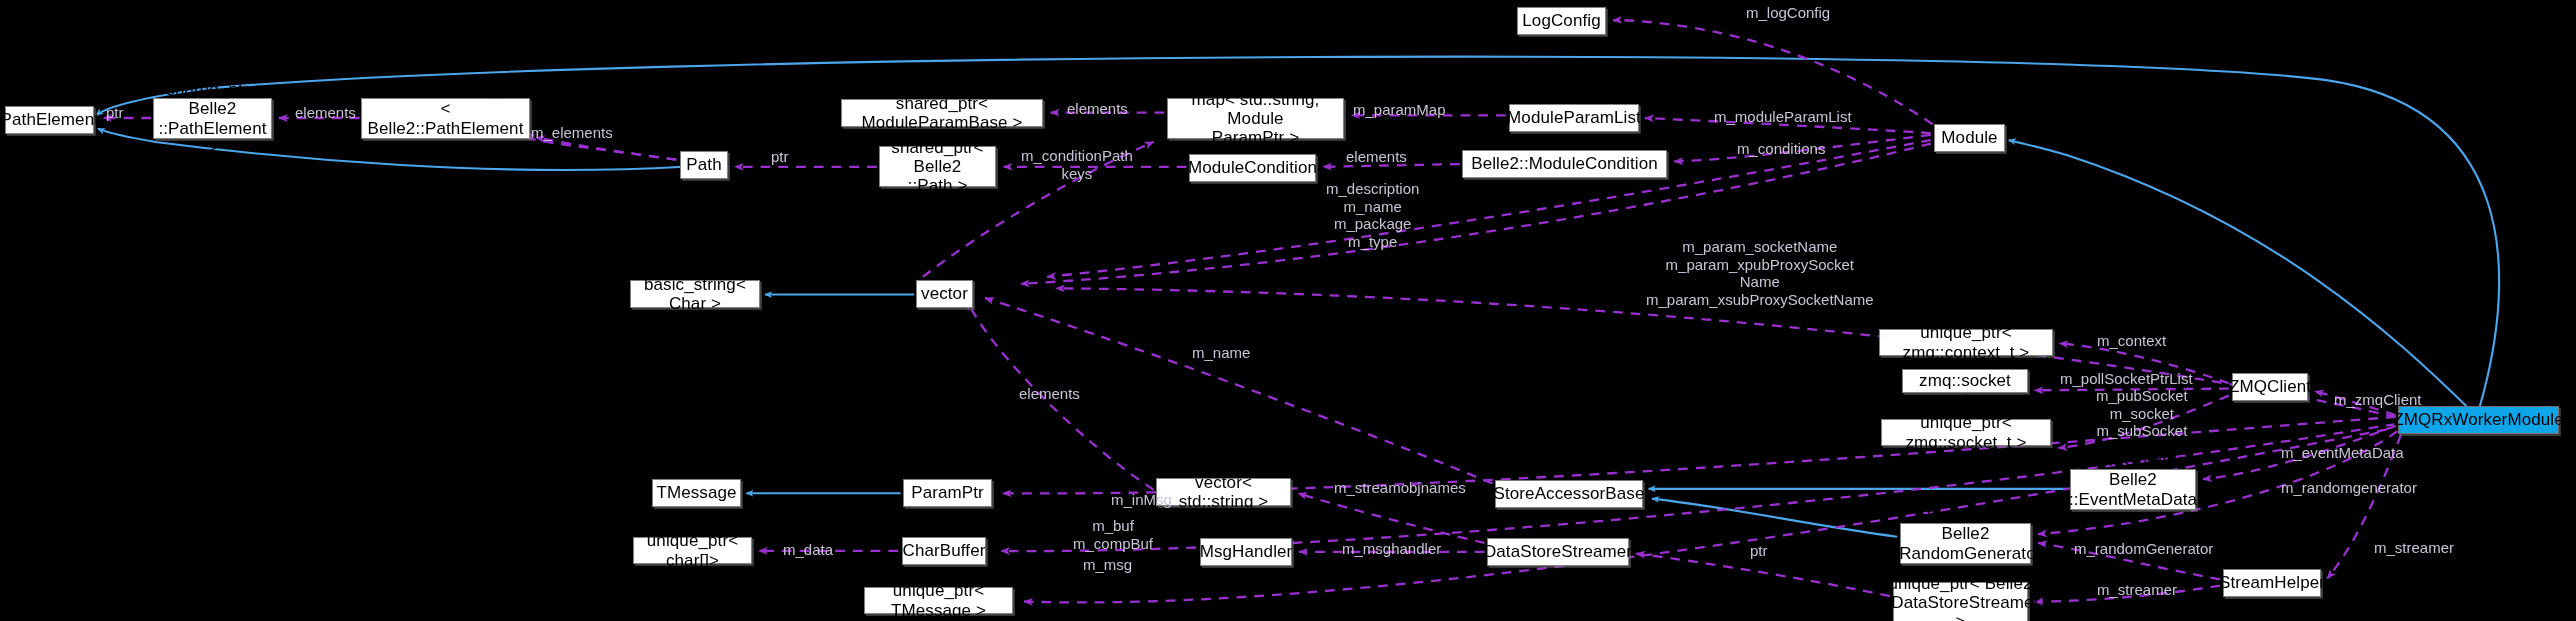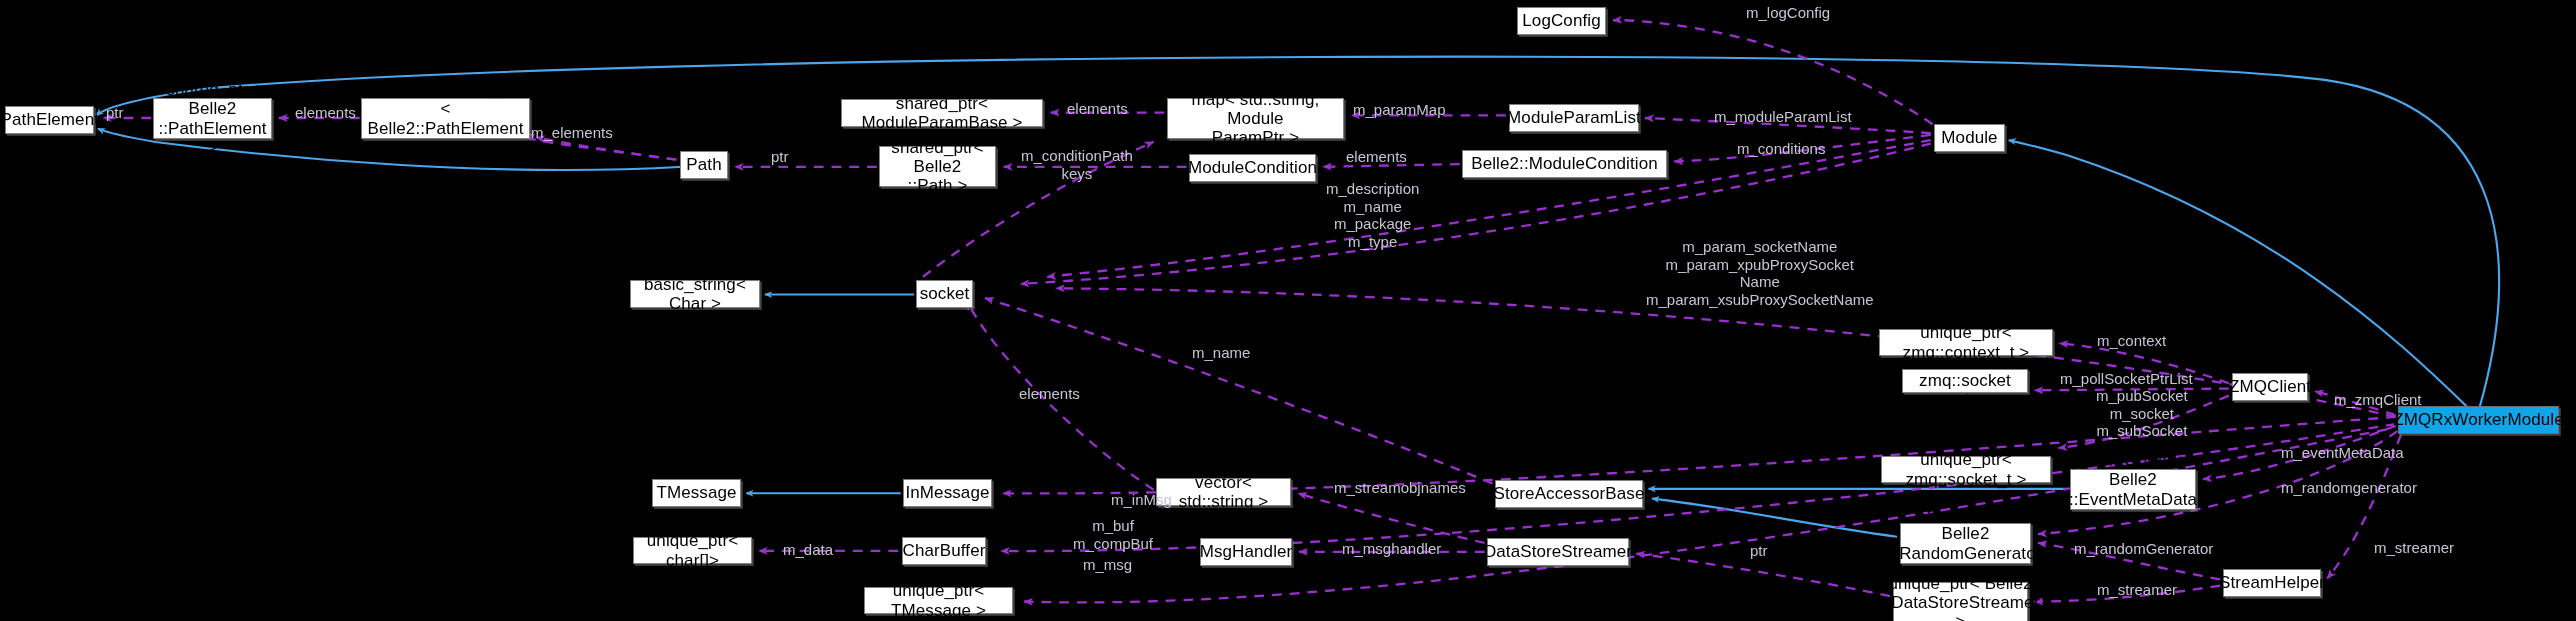--- a/index.html
+++ b/index.html
@@ -129,30 +129,30 @@
       <div class="node" style="left: 879px; top: 146px; width: 117px; height: 41px;">shared_ptr&lt; Belle2
 ::Path &gt;</div>
       <div class="node" style="left: 1167px; top: 98px; width: 177px; height: 41px;">map&lt; std::string, Module
 ParamPtr &gt;</div>
       <div class="node" style="left: 1189px; top: 154px; width: 127px; height: 28px;">ModuleCondition</div>
       <div class="node" style="left: 1509px; top: 104px; width: 130px; height: 28px;">ModuleParamList</div>
       <div class="node" style="left: 1462px; top: 150px; width: 205px; height: 28px;">vector&lt; Belle2::ModuleCondition &gt;</div>
       <div class="node" style="left: 1517px; top: 7px; width: 89px; height: 28px;">LogConfig</div>
       <div class="node" style="left: 1934px; top: 124px; width: 71px; height: 28px;">Module</div>
       <div class="node" style="left: 630px; top: 280px; width: 130px; height: 28px;">basic_string&lt; Char &gt;</div>
-      <div class="node" style="left: 916px; top: 280px; width: 57px; height: 28px;">socket</div>
+      <div class="node" style="left: 916px; top: 280px; width: 57px; height: 28px;">vector</div>
       <div class="node" style="left: 1879px; top: 329px; width: 174px; height: 27px;">unique_ptr&lt; zmq::context_t &gt;</div>
       <div class="node" style="left: 1902px; top: 369px; width: 126px; height: 24px;">vector&lt; zmq::socket
 _t * &gt;</div>
-      <div class="node" style="left: 1881px; top: 456px; width: 170px; height: 27px;">unique_ptr&lt; zmq::socket_t &gt;</div>
+      <div class="node" style="left: 1881px; top: 419px; width: 170px; height: 27px;">unique_ptr&lt; zmq::socket_t &gt;</div>
       <div class="node" style="left: 2232px; top: 373px; width: 76px; height: 28px;">ZMQClient</div>
       <div class="node" style="left: 1156px; top: 478px; width: 135px; height: 28px;">vector&lt; std::string &gt;</div>
       <div class="node" style="left: 1495px; top: 480px; width: 148px; height: 28px;">StoreAccessorBase</div>
       <div class="node" style="left: 652px; top: 479px; width: 89px; height: 28px;">TMessage</div>
-      <div class="node" style="left: 903px; top: 479px; width: 89px; height: 28px;">InMessage</div>
+      <div class="node" style="left: 903px; top: 479px; width: 89px; height: 28px;">ParamPtr</div>
       <div class="node" style="left: 633px; top: 537px; width: 119px; height: 27px;">unique_ptr&lt; char[]&gt;</div>
       <div class="node" style="left: 902px; top: 537px; width: 84px; height: 28px;">CharBuffer</div>
       <div class="node" style="left: 1200px; top: 538px; width: 92px; height: 28px;">MsgHandler</div>
       <div class="node" style="left: 1487px; top: 538px; width: 142px; height: 28px;">DataStoreStreamer</div>
       <div class="node" style="left: 864px; top: 587px; width: 149px; height: 27px;">unique_ptr&lt; TMessage &gt;</div>
       <div class="node" style="left: 2070px; top: 469px; width: 126px; height: 41px;">StoreObjPtr&lt; Belle2
 ::EventMetaData &gt;</div>
       <div class="node" style="left: 1900px; top: 523px; width: 131px; height: 41px;">StoreObjPtr&lt; Belle2
 ::RandomGenerator &gt;</div>
       <div class="node" style="left: 1893px; top: 582px; width: 135px; height: 41px;">unique_ptr&lt; Belle2

